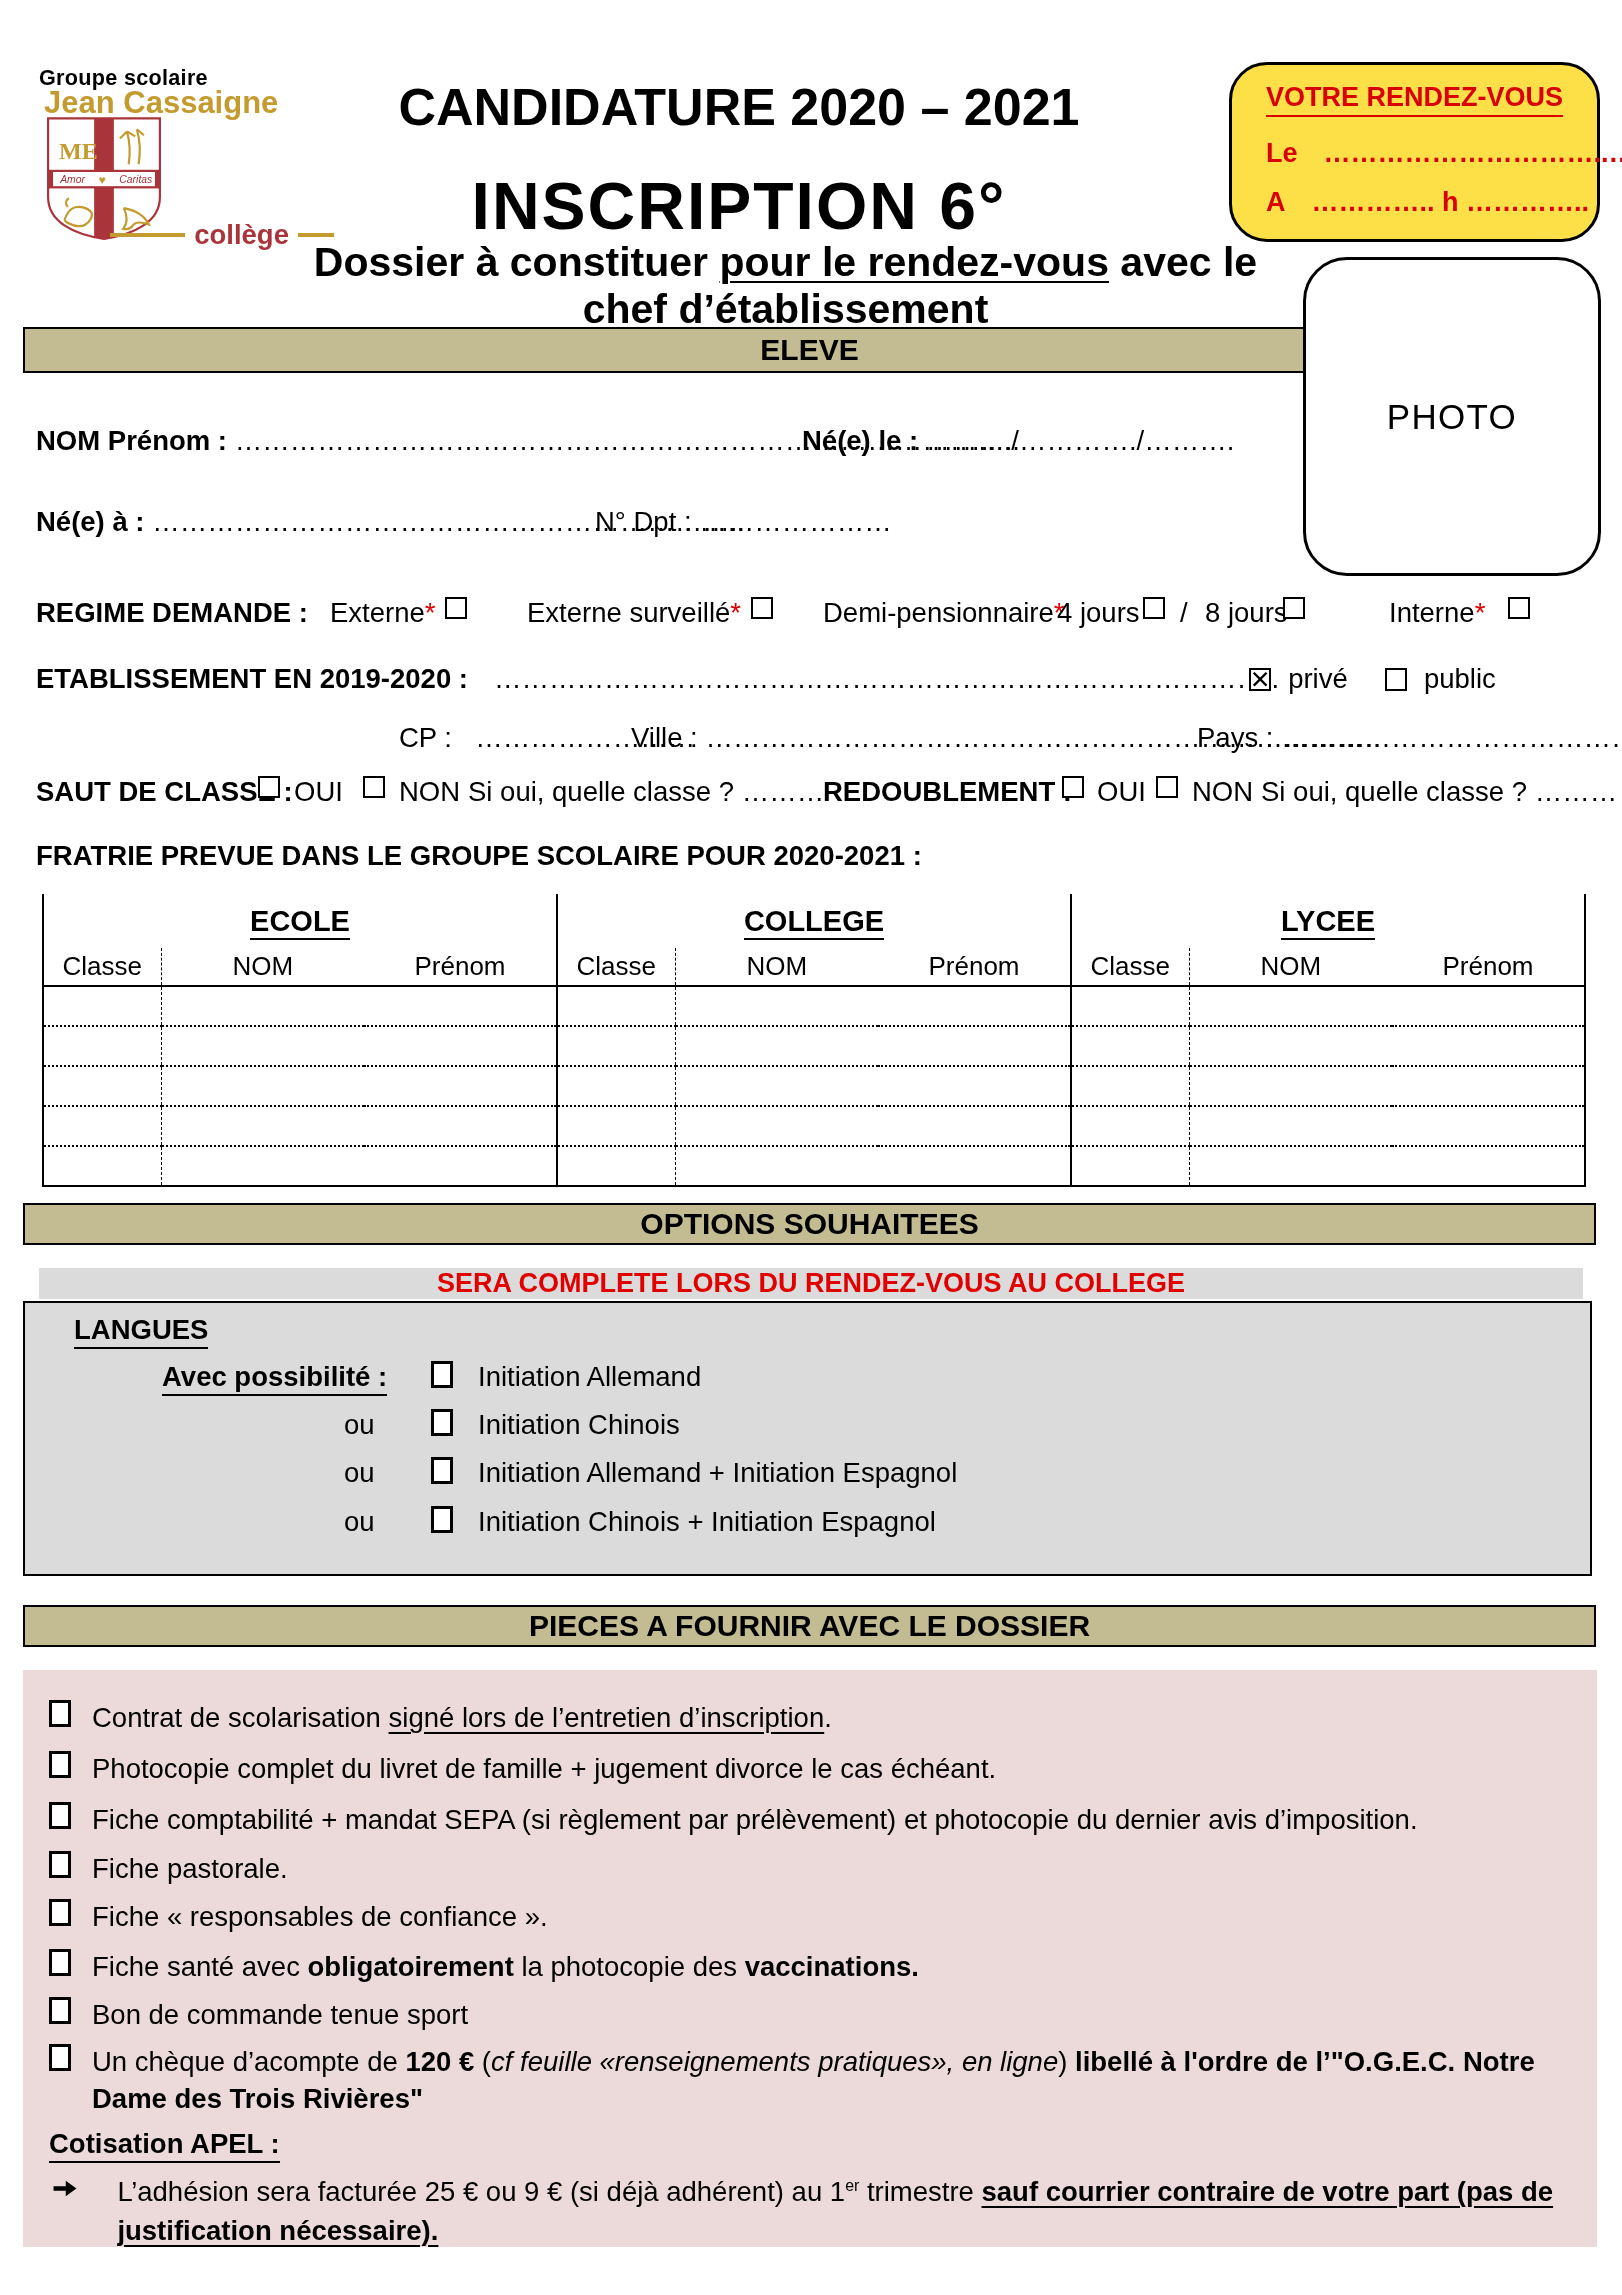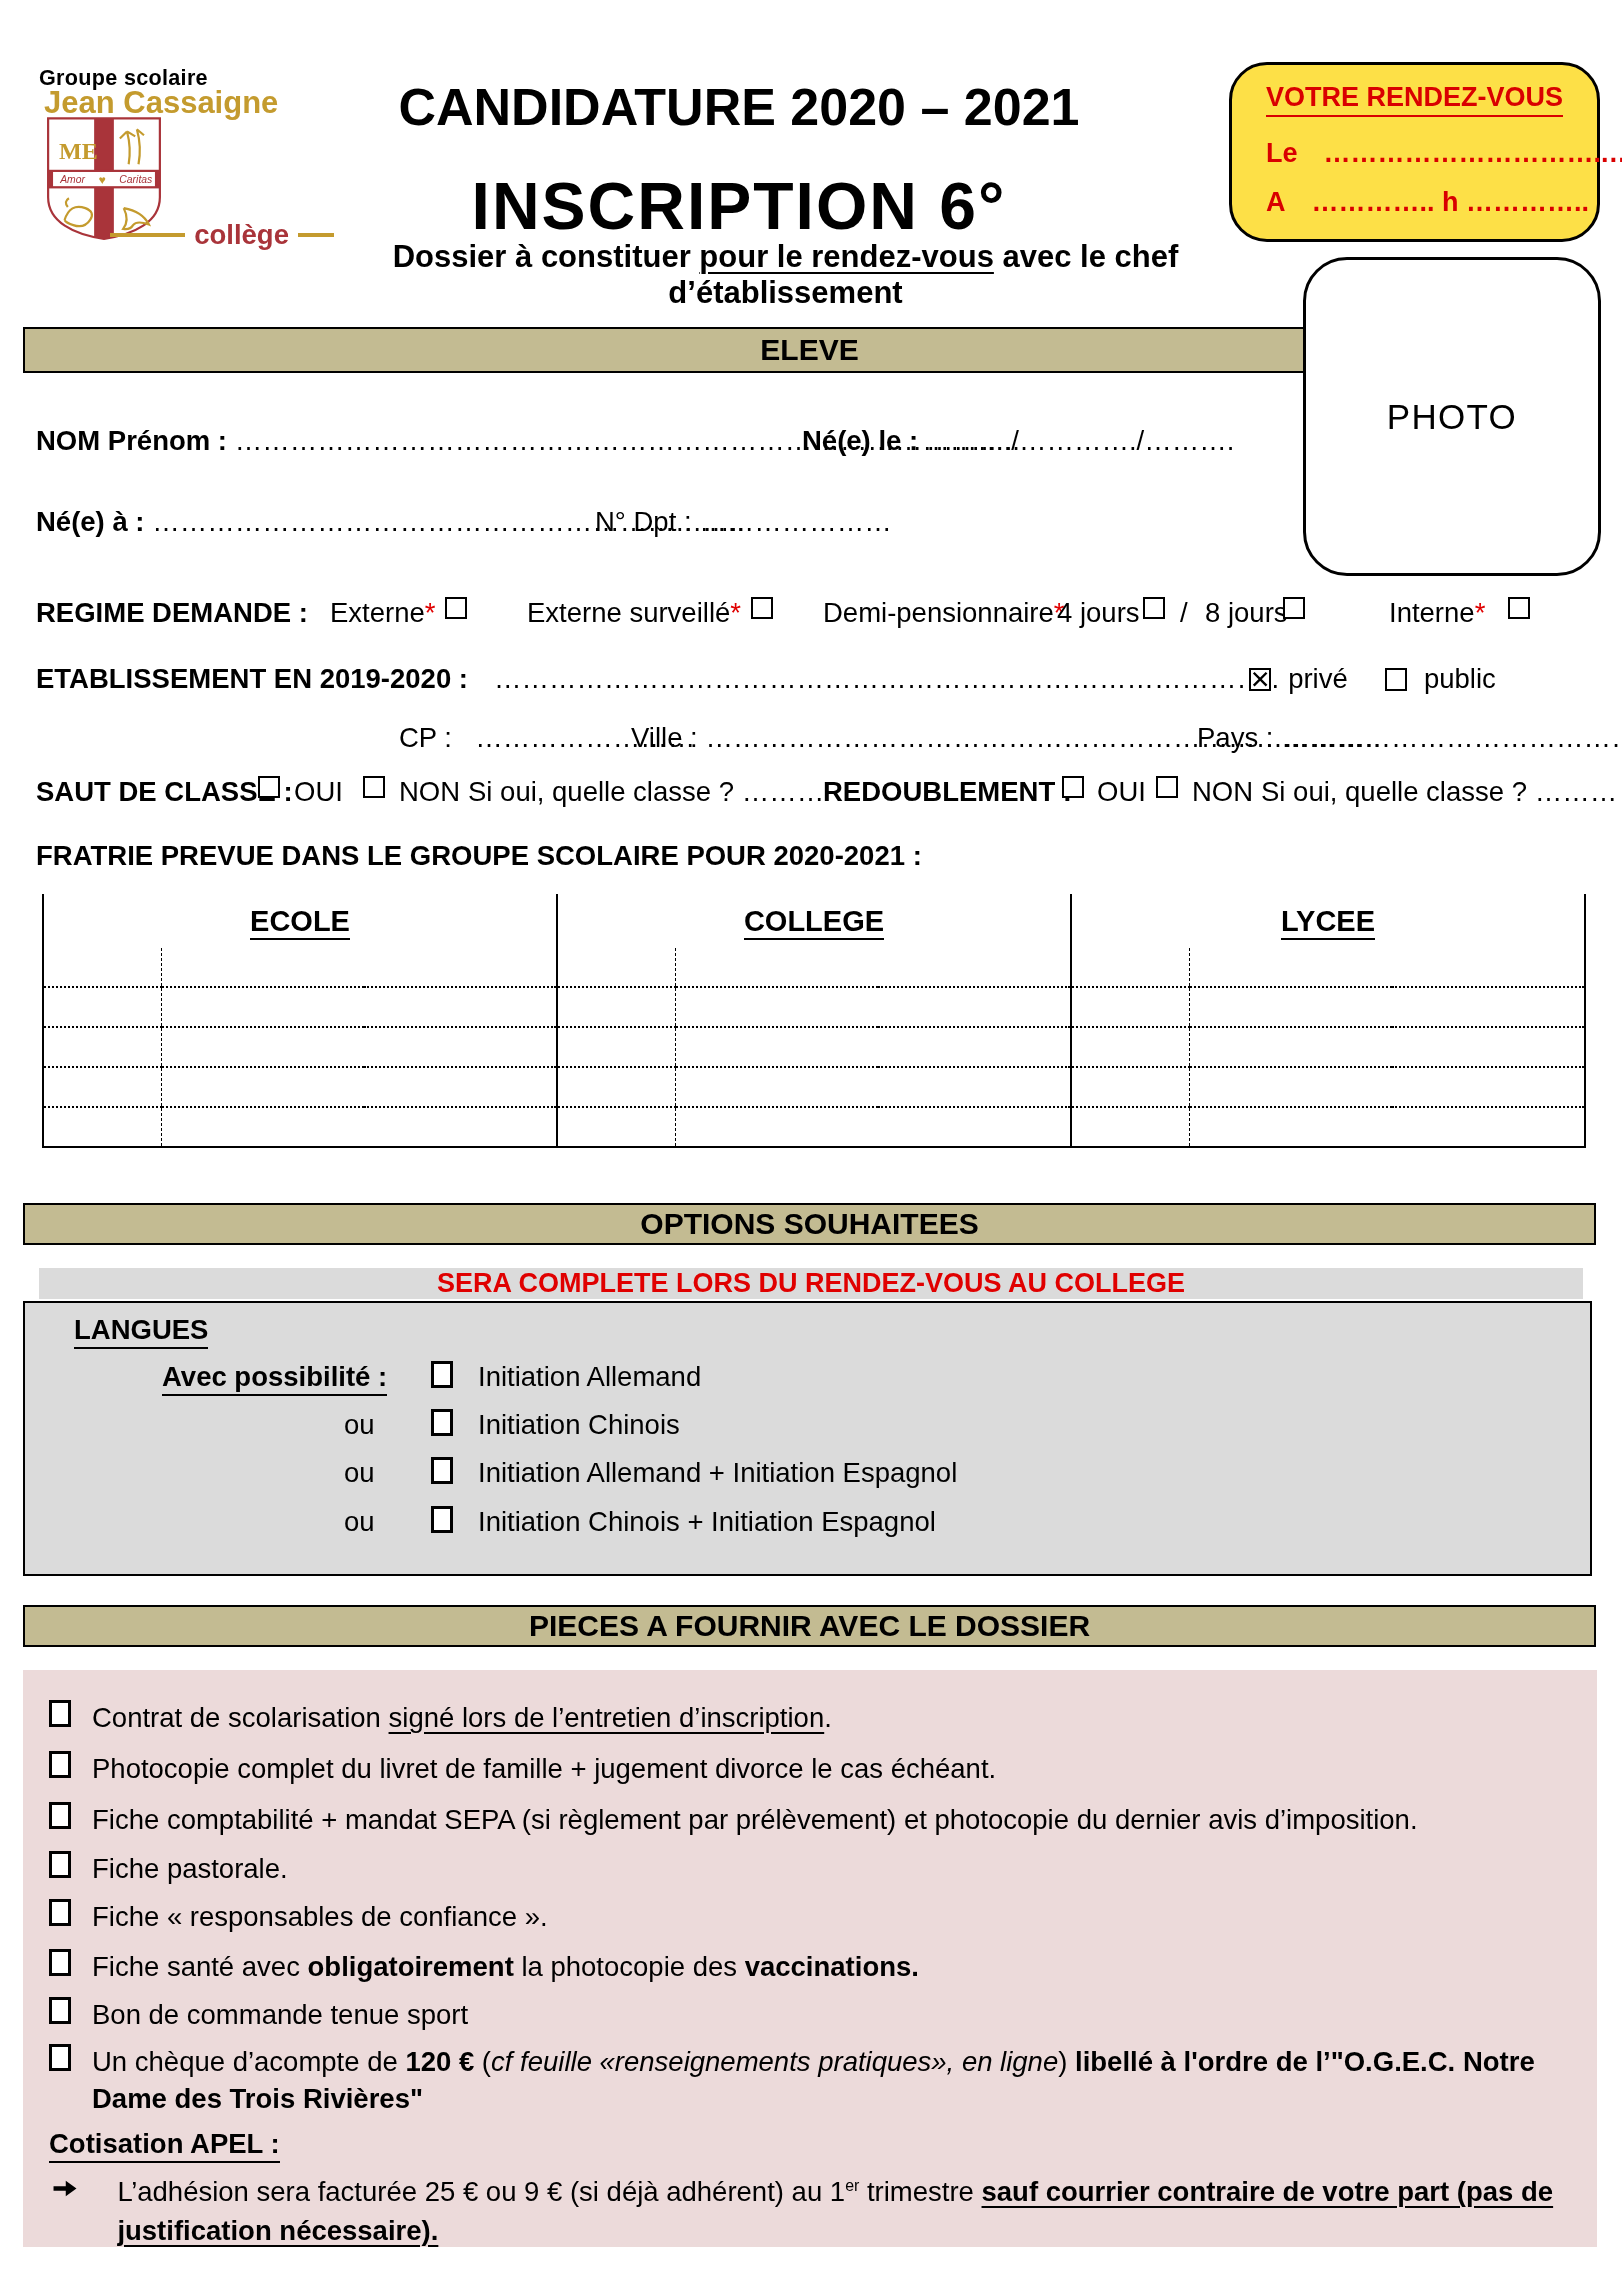--- a/index.html
+++ b/index.html
@@ -17,21 +17,21 @@
   .logo-bottom .word{font-size:27.5px;font-weight:bold;color:#A9343A;}
   .dash{height:4.6px;background:#C49B2E;display:inline-block;}
   .dash.d1{width:75px;} .dash.d2{width:36px;}
 
   
   .title{position:absolute;left:281px;top:77px;width:916px;text-align:center;
          font-size:52px;font-weight:bold;}
   .subtitle{position:absolute;left:281px;top:168px;width:916px;text-align:center;
             font-size:66px;font-weight:bold;letter-spacing:2px;}
   .note{position:absolute;left:275px;top:239px;width:1021px;text-align:center;
-        font-size:31px;font-weight:bold;}
+        font-size:41px;font-weight:bold;}
 
   
   .rdv{position:absolute;left:1229px;top:62px;width:365px;height:174px;background:#fde047;
        border:3.9px solid #000;border-radius:38px;color:#D90000;font-weight:bold;}
   .rdv-title{position:absolute;left:0;top:17px;width:100%;text-align:center;font-size:27px;}
   .rdv-title span{border-bottom:2.6px solid #D90000;padding-bottom:2.6px;}
   .rdv-le{position:absolute;left:34px;top:73px;font-size:27px;}
   .rdv-a{position:absolute;left:34px;top:122px;font-size:27px;}
   .rdv-le .dots,.rdv-a .dots{margin-left:26px;}
 
@@ -239,20 +239,31 @@
       <col style="width:118px">
         <col style="width:203px">
         <col style="width:193px">
     </colgroup>
     <tbody>
         <tr class="gt">
       <th colspan="3" class="bl"><span class="gtu">ECOLE</span></th>
       <th colspan="3" class="gl"><span class="gtu">COLLEGE</span></th>
       <th colspan="3" class="gl br"><span class="gtu">LYCEE</span></th>
     </tr>
+    <tr class="ch">
+      <th class="bl">Classe</th>
+      <th class="dl">NOM</th>
+      <th>Prénom</th>
+      <th class="gl">Classe</th>
+      <th class="dl">NOM</th>
+      <th>Prénom</th>
+      <th class="gl">Classe</th>
+      <th class="dl">NOM</th>
+      <th class="br">Prénom</th>
+    </tr>
     <tr class="dr">
       <td class="bl"></td>
           <td class="dl"></td>
           <td></td>
       <td class="gl"></td>
           <td class="dl"></td>
           <td></td>
       <td class="gl"></td>
           <td class="dl"></td>
           <td class="br"></td>

